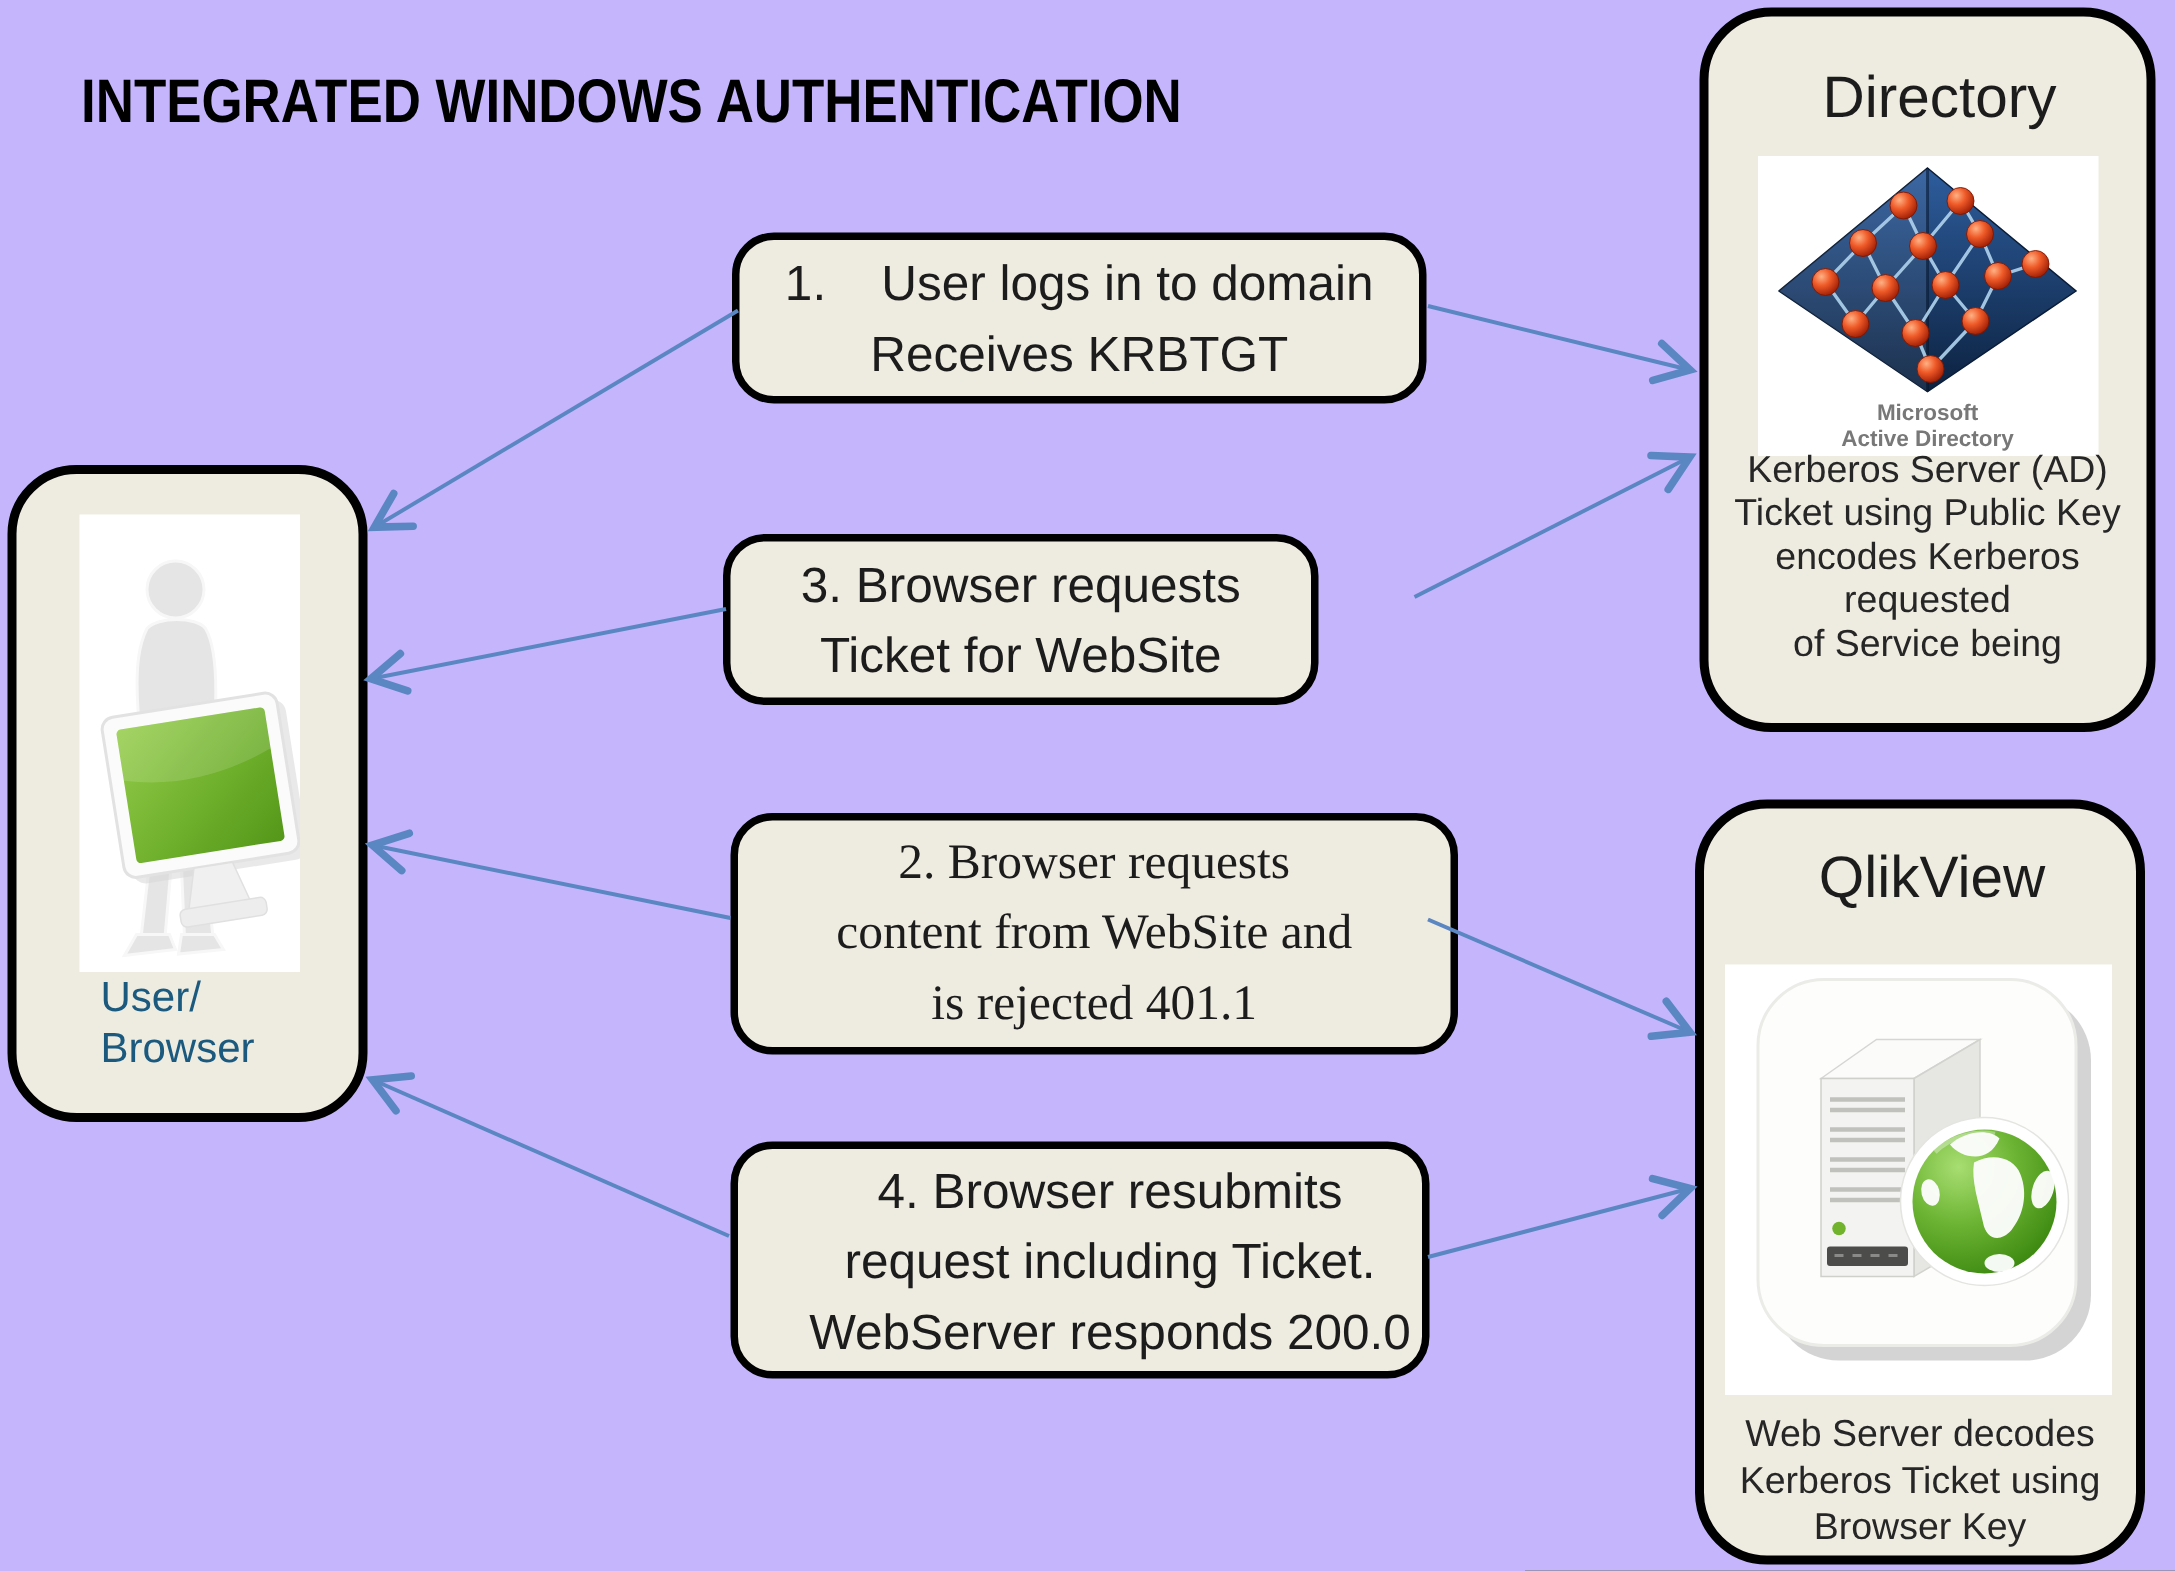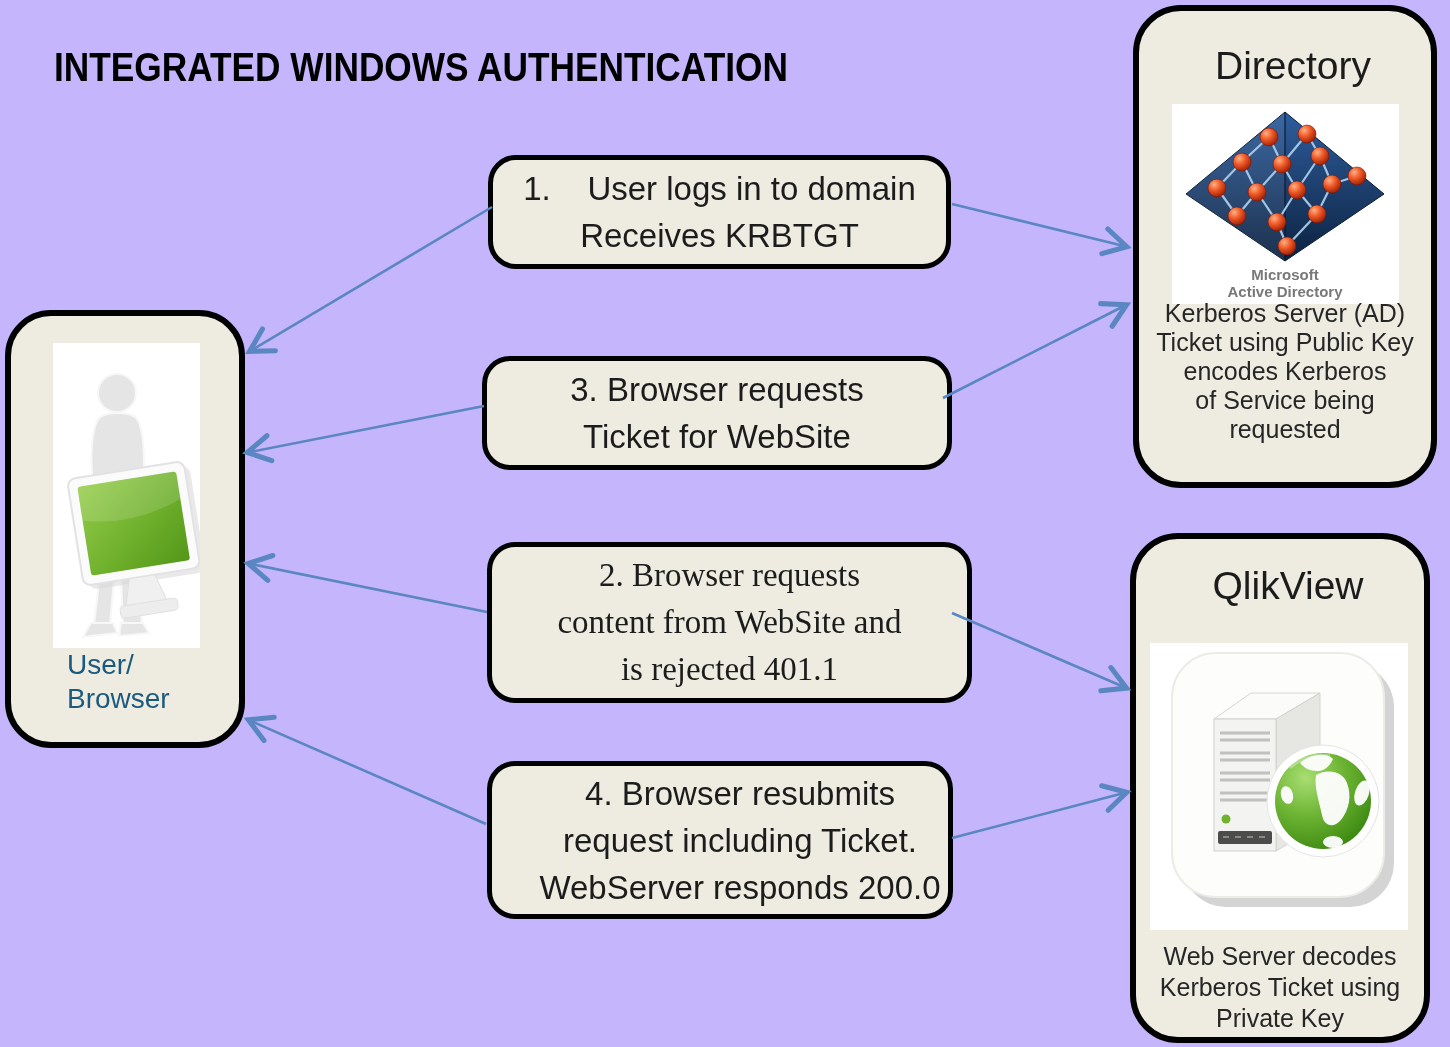--- a/index.html
+++ b/index.html
@@ -17,21 +17,21 @@
   .pbox{
     position:absolute;background:#eeece1;border:5px solid #000;border-radius:28px;
     box-sizing:border-box;display:flex;flex-direction:column;align-items:center;justify-content:center;
     text-align:center;
   }
   .bigbox{border-width:6px;border-radius:48px;justify-content:flex-start;}
   
   .step{font-size:33px;line-height:47px;color:#1c1c1c;margin-top:12px;}
   .step .line{white-space:pre-wrap;}
   #step1{left:488px;top:143px;width:463px;height:114px;}
-  #step3{left:482px;top:344px;width:470px;height:114px;}
+  #step3{left:482px;top:344px;width:397px;height:114px;}
   #step2{left:487px;top:530px;width:485px;height:161px;font-family:Liberation Serif, serif;}
   #step4{left:487px;top:749px;width:466px;height:158px;padding-left:40px;}
   
   #user-box{left:5px;top:310px;width:240px;height:438px;border-radius:46px;}
   #user-img{position:absolute;left:53px;top:343px;width:147px;height:305px;background:#fff;}
   #user-label{
     position:absolute;left:67px;top:648px;width:160px;text-align:left;
     font-size:28px;line-height:34px;color:#1b5a7e;
   }
   
@@ -151,22 +151,22 @@
         <circle cx="115" cy="142" r="9"></circle>
       </g>
       <text x="113" y="176" text-anchor="middle" font-size="15" font-weight="bold" fill="#787878">Microsoft</text>
       <text x="113" y="193" text-anchor="middle" font-size="15" font-weight="bold" fill="#787878">Active Directory</text>
     </svg>
   </div>
   <div class="node-desc" id="dir-desc">
     <div>Kerberos Server (AD)</div>
     <div>Ticket using Public Key</div>
     <div>encodes Kerberos</div>
+    <div>requested</div>
     <div>of Service being</div>
-    <div>requested</div>
   </div>
 
   <div class="pbox bigbox" id="qv-box">
     <div class="node-title" id="qv-title">QlikView</div>
   </div>
   <div id="qv-img">
     <svg width="258" height="287" viewBox="0 0 258 287">
       <defs>
         <radialGradient id="glbg" cx="32%" cy="26%" r="80%">
           <stop offset="0" stop-color="#a8de72"></stop>
@@ -207,21 +207,21 @@
         <ellipse cx="212" cy="150" rx="7" ry="13" transform="rotate(18 212 150)"></ellipse>
         <ellipse cx="183" cy="199" rx="10" ry="6"></ellipse>
         <ellipse cx="137" cy="152" rx="6" ry="9" transform="rotate(-14 137 152)"></ellipse>
       </g>
       <path d="M140,125 a46,46 0 0 1 40,-12" stroke="#ffffff" stroke-width="3" fill="none" opacity="0.35"></path>
     </svg>
   </div>
   <div class="node-desc" id="qv-desc">
     <div>Web Server decodes</div>
     <div>Kerberos Ticket using</div>
-    <div>Private Key</div>
+    <div>Browser Key</div>
   </div>
 
   <svg id="arrows" width="1450" height="1047" viewBox="0 0 1450 1047">
     <defs>
       <marker id="ah" viewBox="0 0 12 12" refX="9" refY="6" markerWidth="13" markerHeight="13" orient="auto">
         <path d="M2,1.5 L10,6 L2,10.5" fill="none" stroke="#5a86c2" stroke-width="1.8" stroke-linecap="round"></path>
       </marker>
     </defs>
     <g stroke="#5a86c2" stroke-width="2.6" fill="none">
       <line x1="492" y1="207" x2="252" y2="350" marker-end="url(#ah)"></line>

